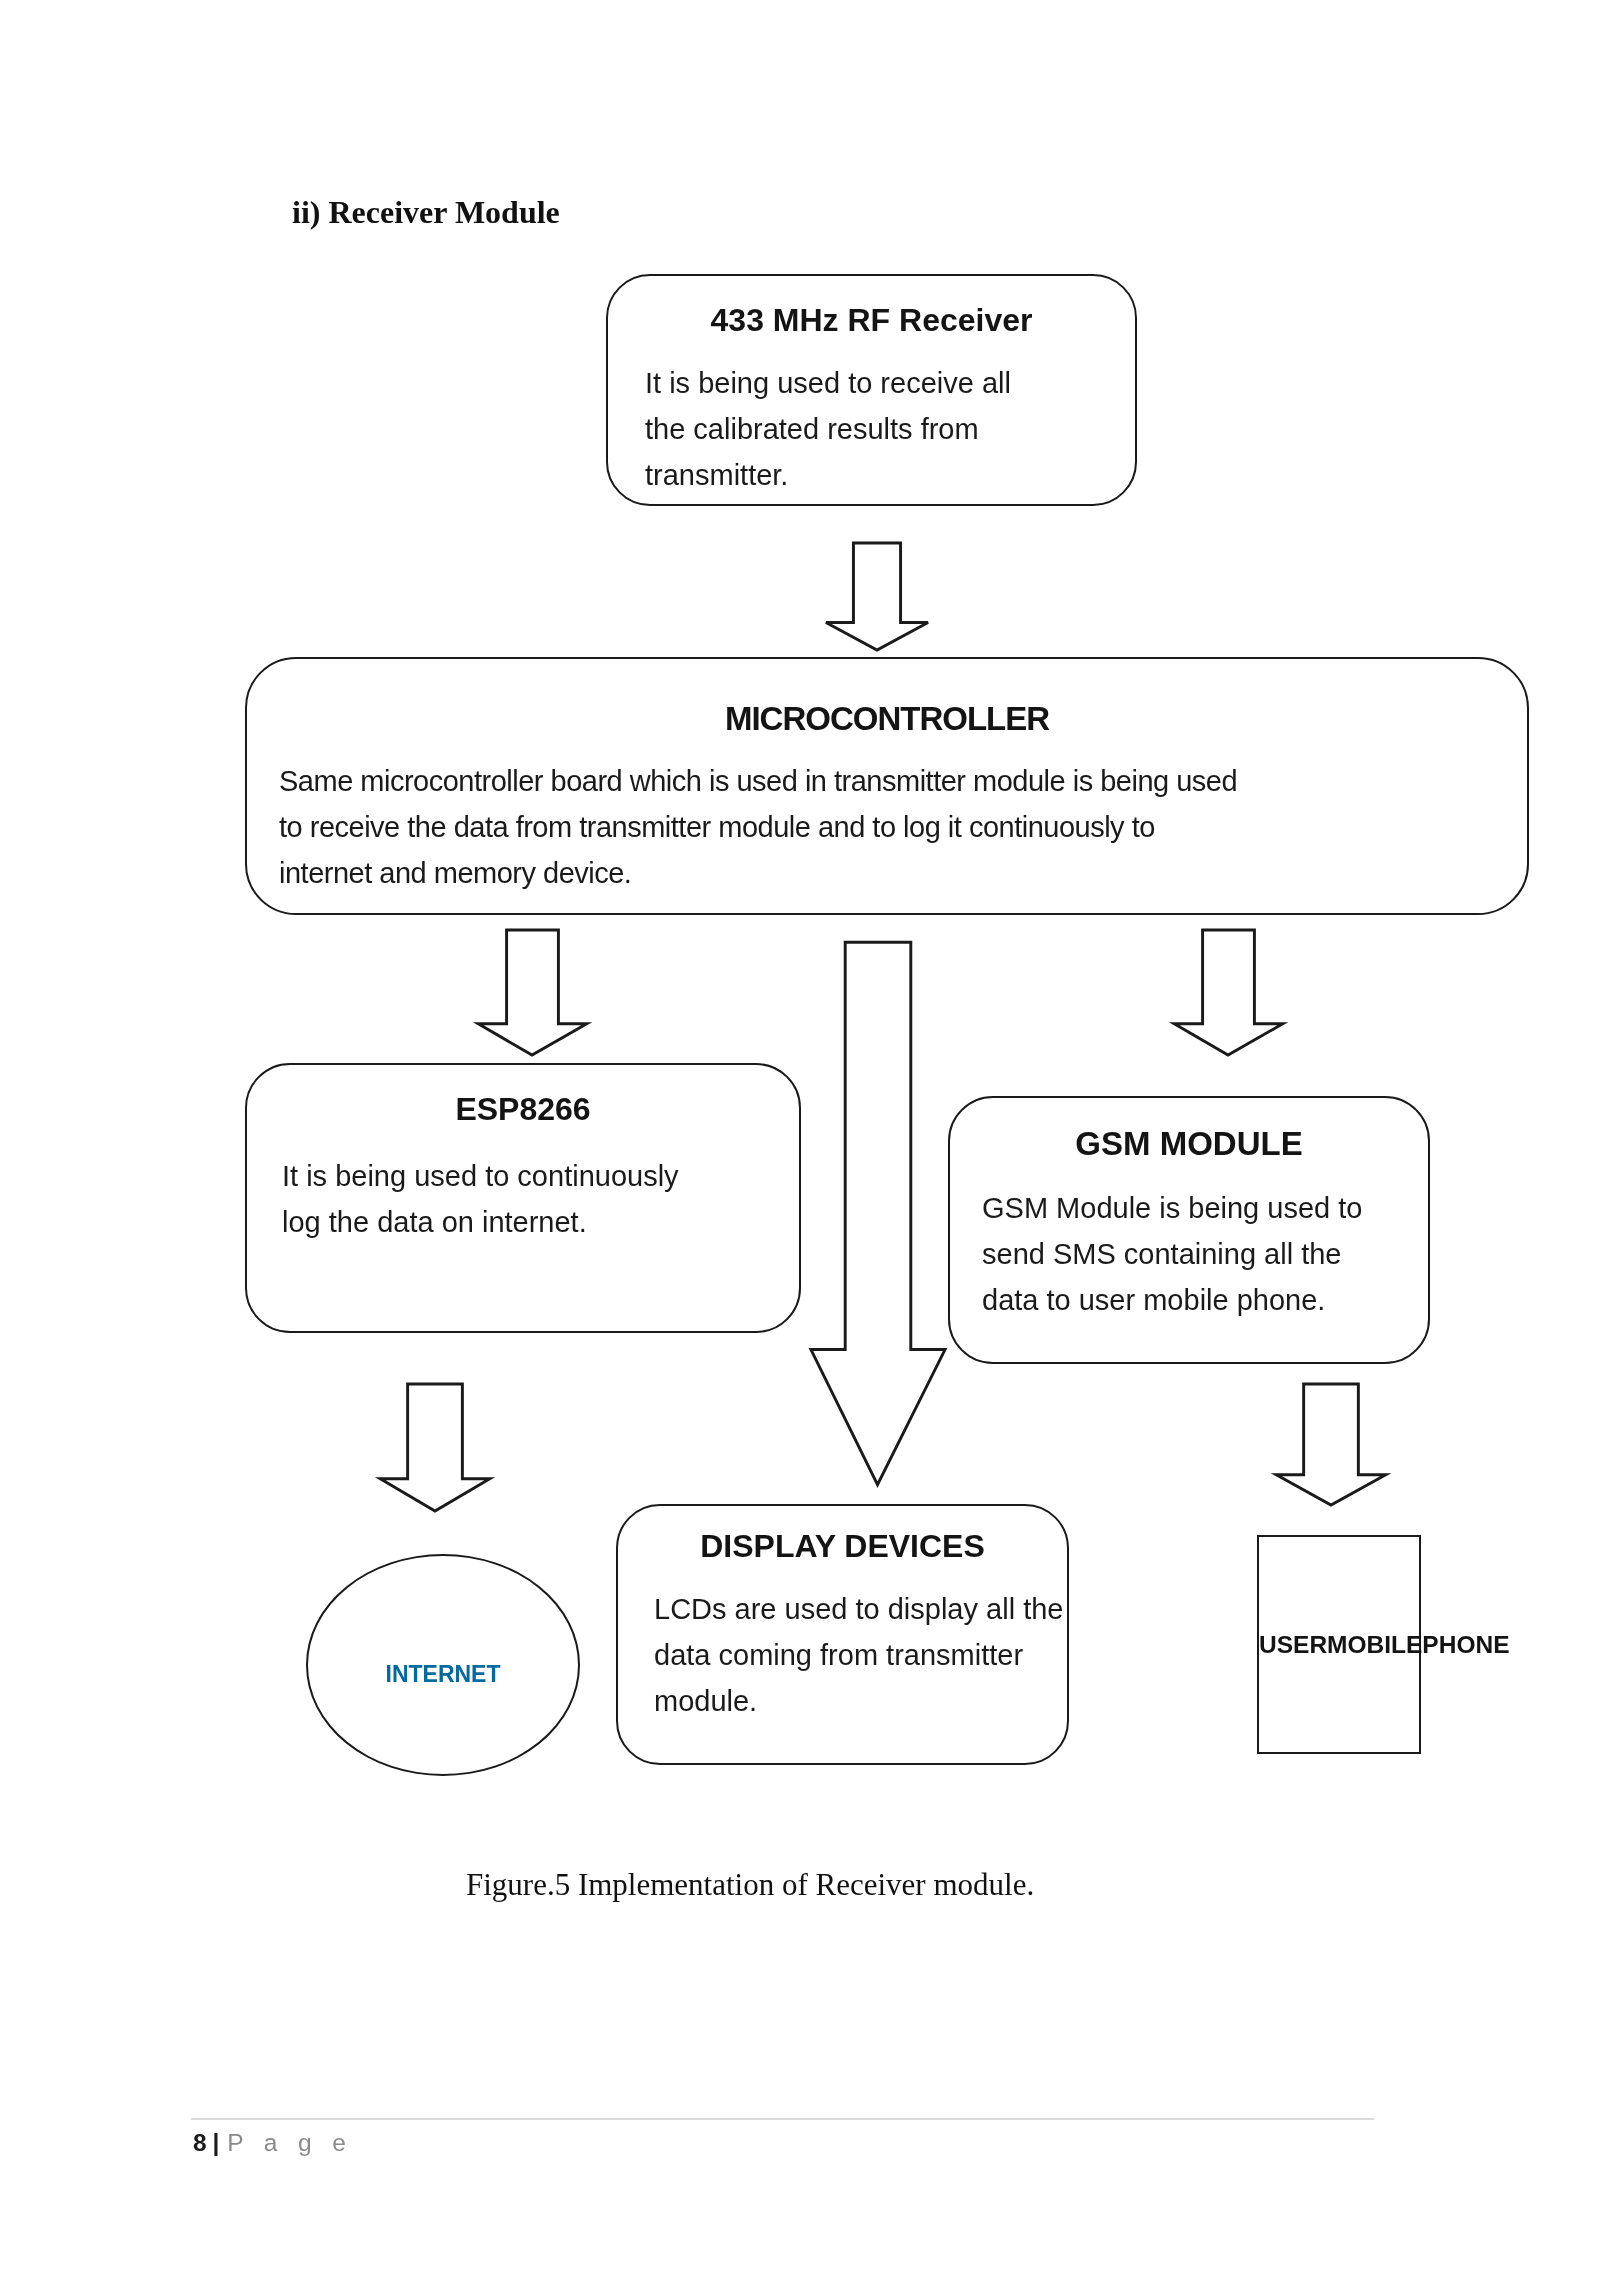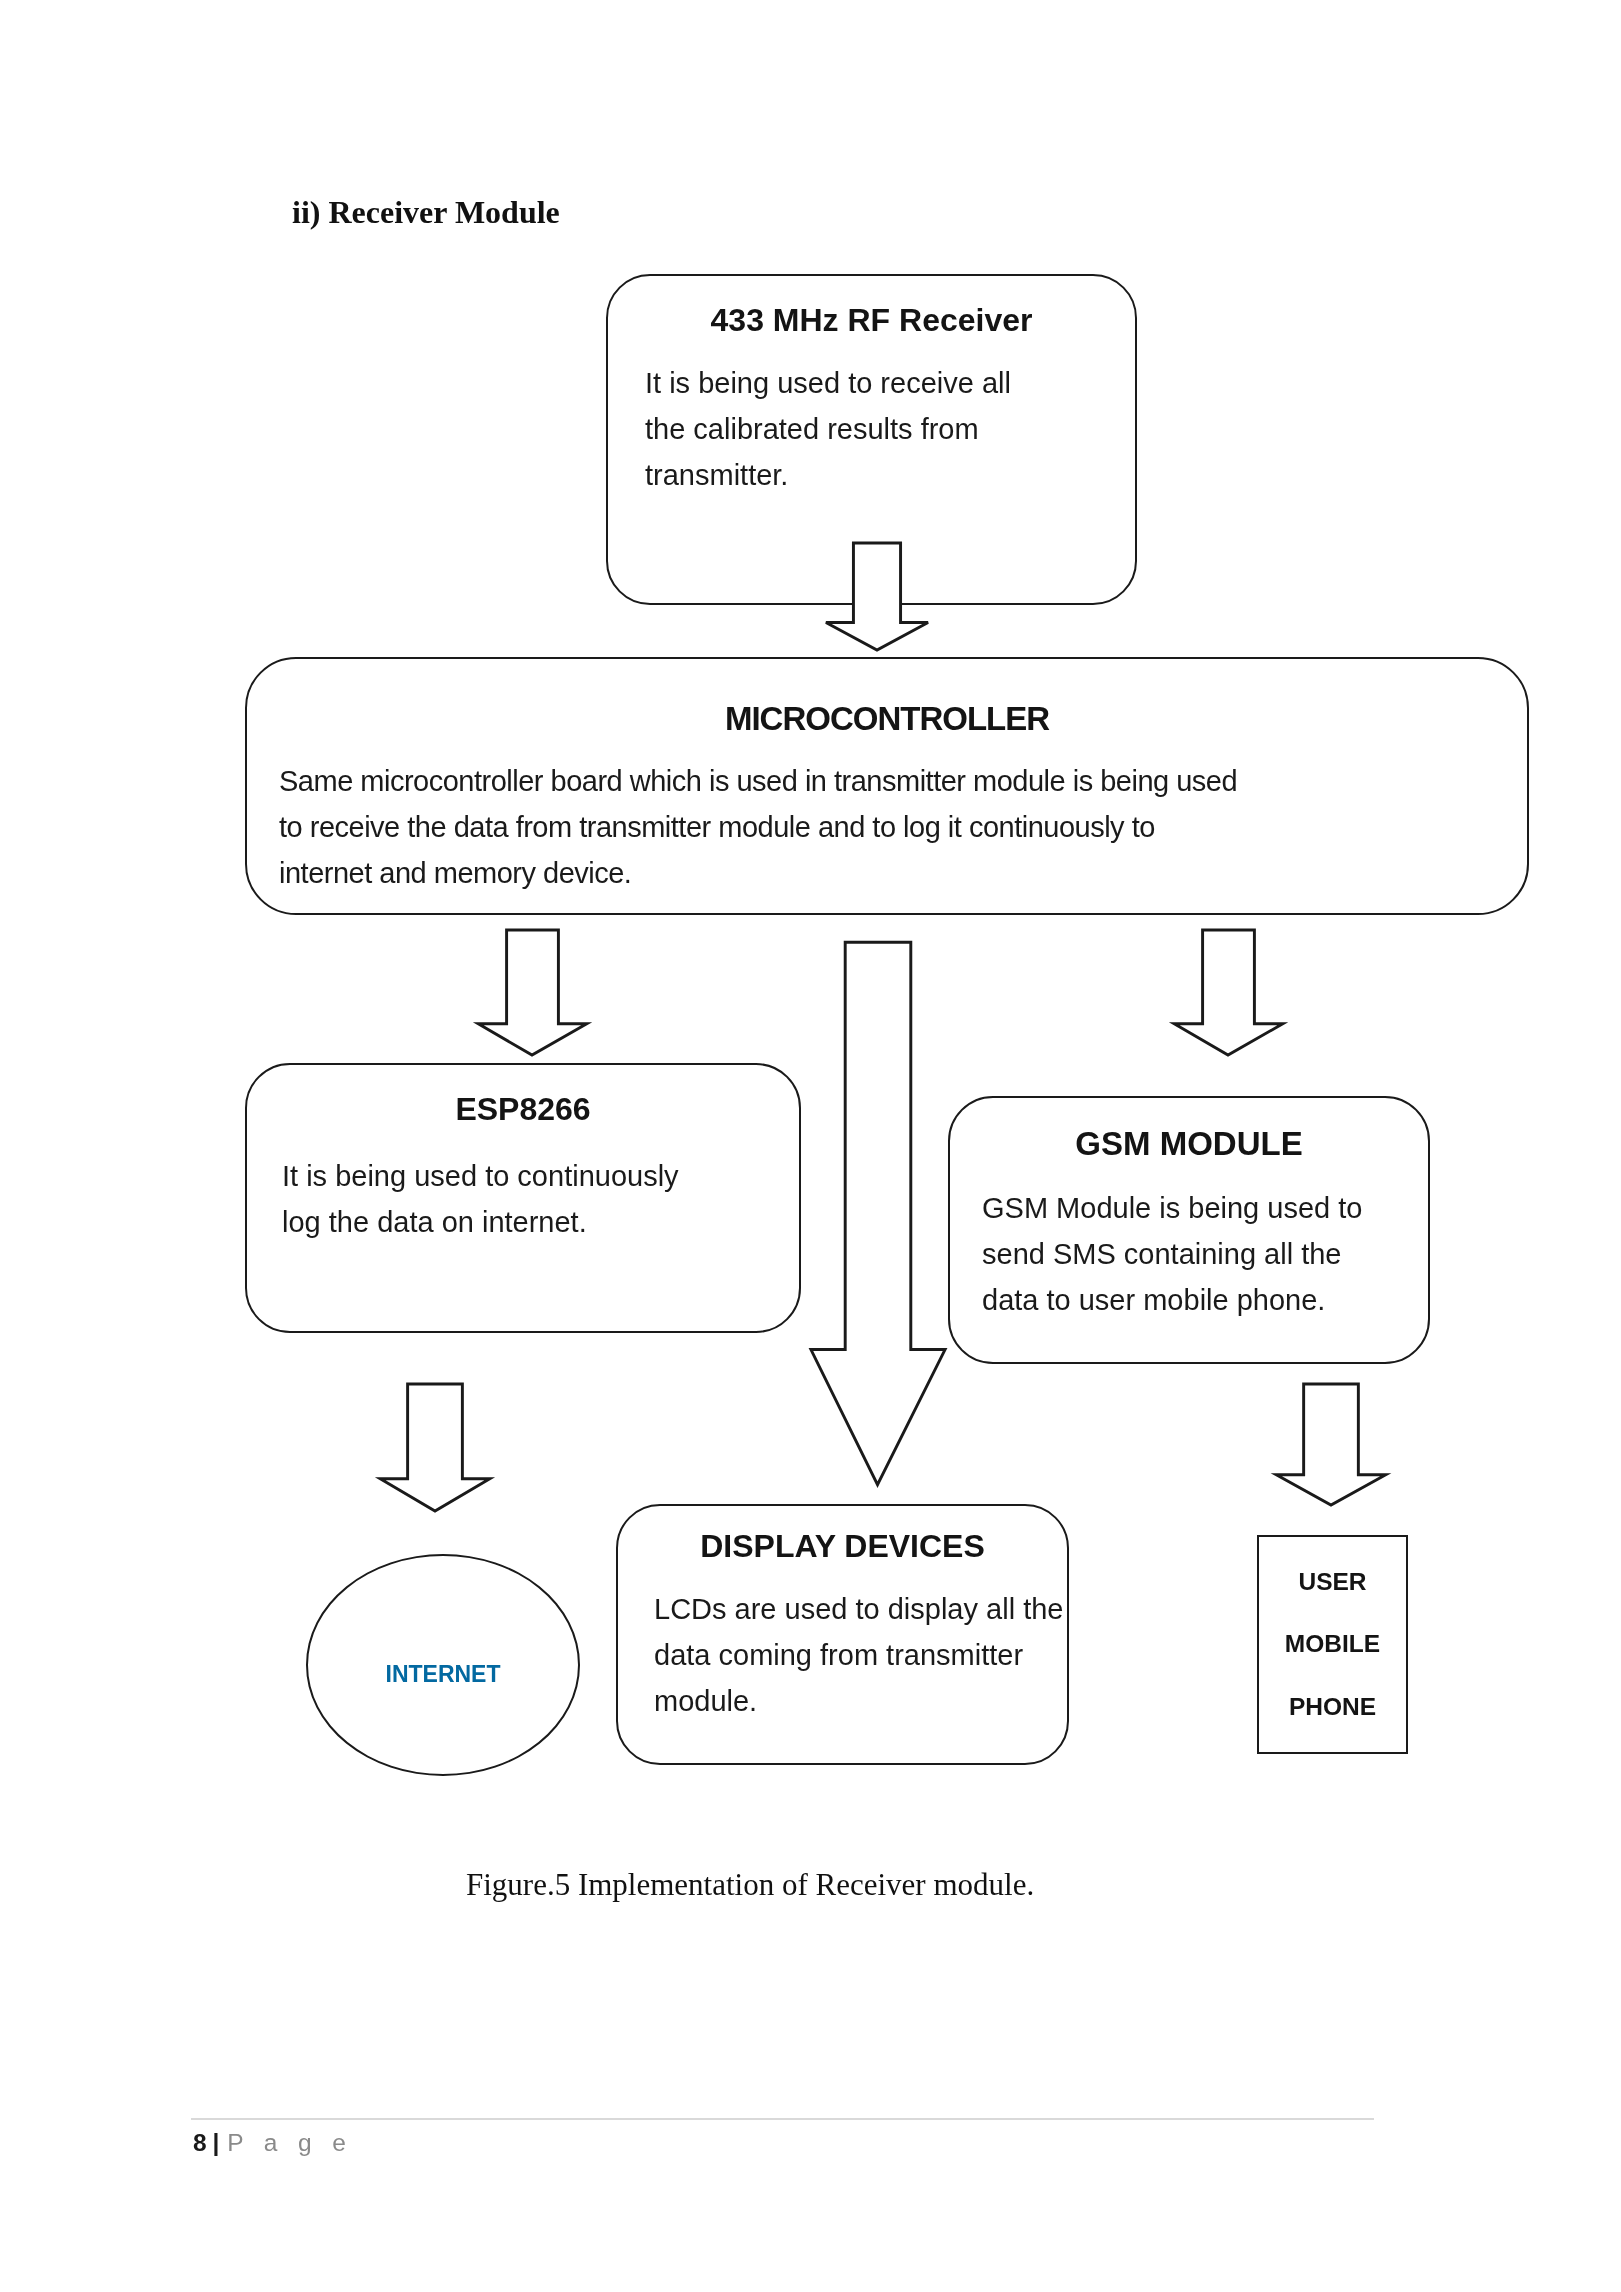--- a/index.html
+++ b/index.html
@@ -32,21 +32,21 @@
     text-align: center;
     font-weight: bold;
     font-size: 32px;
     color: #141414;
     white-space: nowrap;
   }
   .box-body { font-size: 29px; color: #1a1a1a; }
   .box-body .line { line-height: 46px; white-space: nowrap; }
 
   
-  .rf-box { left: 606px; top: 274px; width: 531px; height: 331px; border-radius: 44px; }
+  .rf-box { left: 606px; top: 274px; width: 531px; height: 232px; border-radius: 44px; }
   .rf-box .box-title { margin-top: 25.5px; }
   .rf-box .box-body { margin: 21.6px 0 0 37px; }
 
   
   .mc-box { left: 245px; top: 657px; width: 1284px; height: 258px; border-radius: 51px; }
   .mc-box .box-title { margin-top: 41px; font-size: 33px; letter-spacing: -1px; }
   .mc-box .box-body { margin: 19.6px 0 0 32px; letter-spacing: -0.5px; }
 
   
   .esp-box { left: 245px; top: 1063px; width: 556px; height: 270px; border-radius: 45px; }
@@ -71,23 +71,23 @@
     background: #ffffff;
     display: flex; align-items: center; justify-content: center;
   }
   .internet .label {
     font-weight: bold; font-size: 23px; color: #0369a1;
     padding-top: 19.6px; white-space: nowrap;
   }
 
   
   .phone-box {
-    left: 1257px; top: 1535px; width: 151px; height: 219px;
+    left: 1257px; top: 1535px; width: 164px; height: 219px;
     border: 2.9px solid #1a1a1a; background: #ffffff;
-    display: flex; flex-direction: column;
+    display: flex; flex-direction: row;
     align-items: center; justify-content: space-around;
     padding: 13.7px 0;
   }
   .phone-box .pline { font-weight: bold; font-size: 24.5px; color: #141414; }
 
   .arrow { overflow: visible; }
   .arrow polygon {
     fill: #ffffff;
     stroke: #1a1a1a;
     stroke-width: 3;

